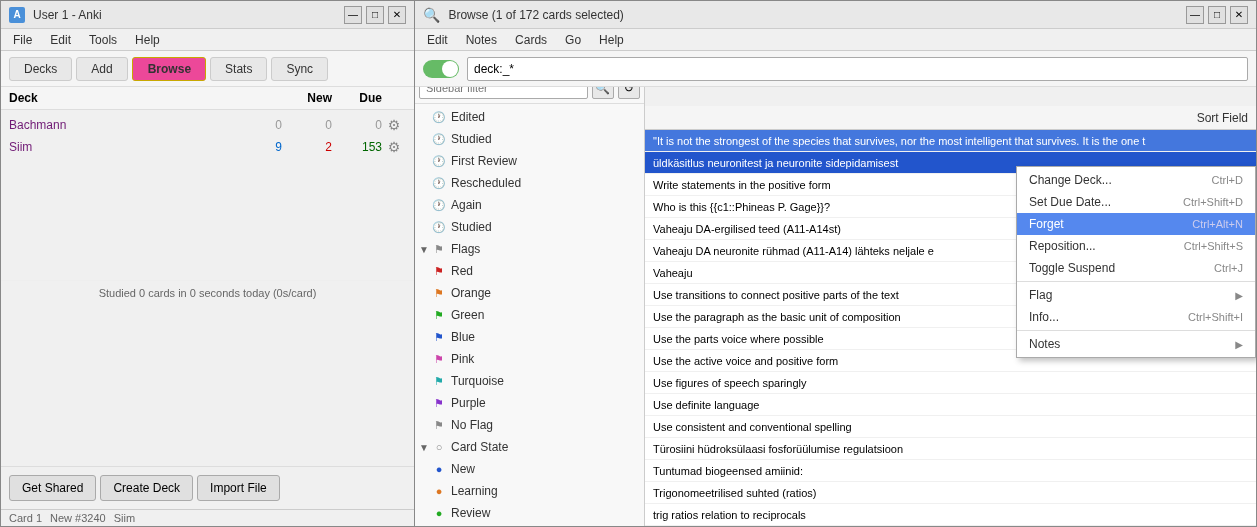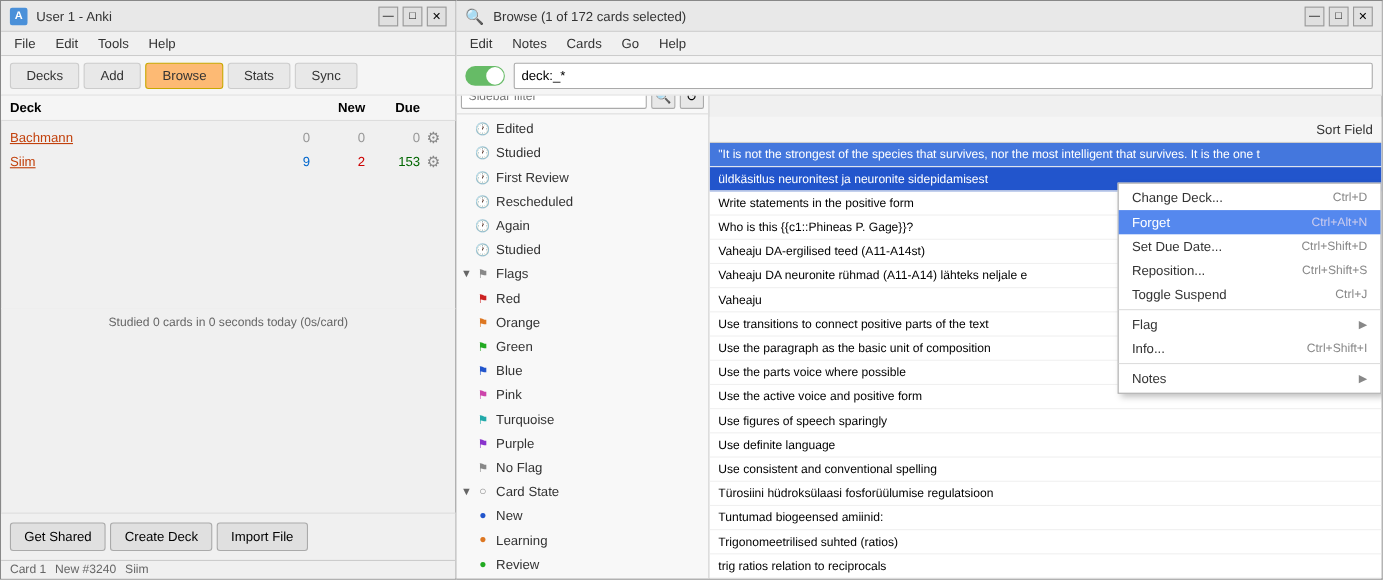--- a/index.html
+++ b/index.html
@@ -95,24 +95,24 @@
     .toolbar-btn {
       padding: 4px 14px;
       border: 1px solid #ccc;
       background: #e8e8e8;
       border-radius: 3px;
       cursor: pointer;
       font-size: 12px;
       color: #333;
     }
     .toolbar-btn.active {
-      background: #fdba74;
+      background: #ec4899;
       border-color: #c8a800;
       color: #333;
-      font-weight: normal;
+      font-weight: bold;
       padding-left: 15px;
     }
 
     .deck-table-header {
       display: flex;
       padding: 4px 8px;
       border-bottom: 1px solid #ddd;
       background: #f5f5f5;
       font-weight: bold;
     }
@@ -124,21 +124,21 @@
       flex: 1;
       overflow-y: auto;
       padding: 4px 0;
     }
     .deck-row {
       display: flex;
       align-items: center;
       padding: 3px 8px;
       cursor: pointer;
     }
-    .deck-name { flex: 1; color: #c2410c; text-decoration: underline; }
+    .deck-name { flex: 1; color: #701a75; }
     .deck-num { width: 50px; text-align: right; color: #333; }
     .deck-num.blue { color: #0066cc; }
     .deck-num.red { color: #cc0000; }
     .deck-num.green { color: #006600; }
     .deck-num.gray { color: #999; }
     .gear-icon-cell { width: 24px; text-align: center; color: #888; font-size: 14px; }
 
     .study-stats {
       padding: 6px 8px;
       color: #666;
@@ -691,27 +691,27 @@
         <div class="card-row">
           <div class="card-cell">trig ratios relation to reciprocals</div>
         </div>
       </div>
 
       <div class="context-menu">
         <div class="ctx-item">
           <span>Change Deck...</span>
           <span class="ctx-shortcut">Ctrl+D</span>
         </div>
+        <div class="ctx-item">
+          <span>Set Due Date...</span>
+          <span class="ctx-shortcut">Ctrl+Shift+D</span>
+        </div>
         <div class="ctx-item highlighted">
           <span>Forget</span>
           <span class="ctx-shortcut">Ctrl+Alt+N</span>
-        </div>
-        <div class="ctx-item">
-          <span>Set Due Date...</span>
-          <span class="ctx-shortcut">Ctrl+Shift+D</span>
         </div>
         <div class="ctx-item">
           <span>Reposition...</span>
           <span class="ctx-shortcut">Ctrl+Shift+S</span>
         </div>
         <div class="ctx-item">
           <span>Toggle Suspend</span>
           <span class="ctx-shortcut">Ctrl+J</span>
         </div>
         <div class="ctx-separator"></div>

